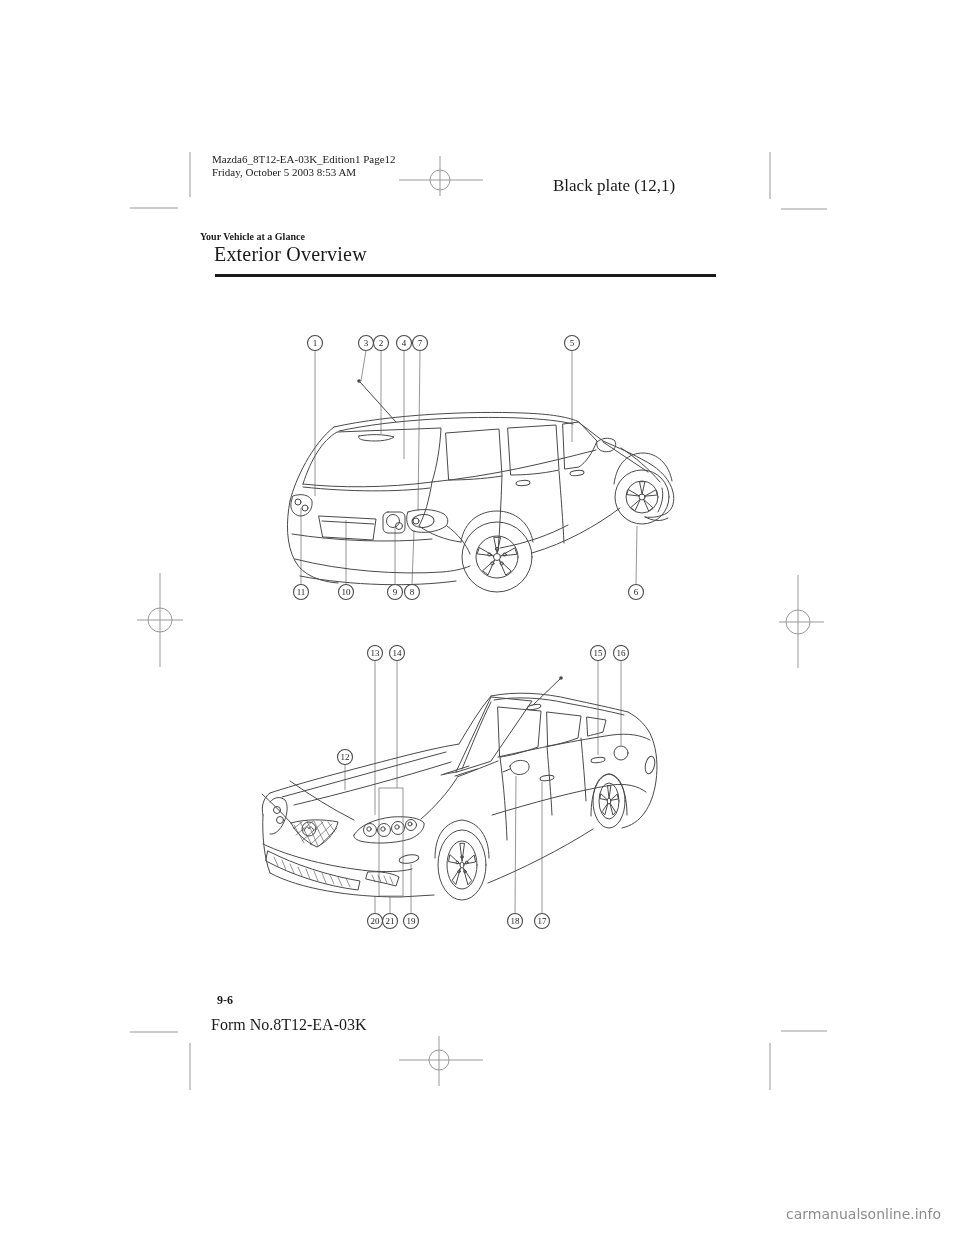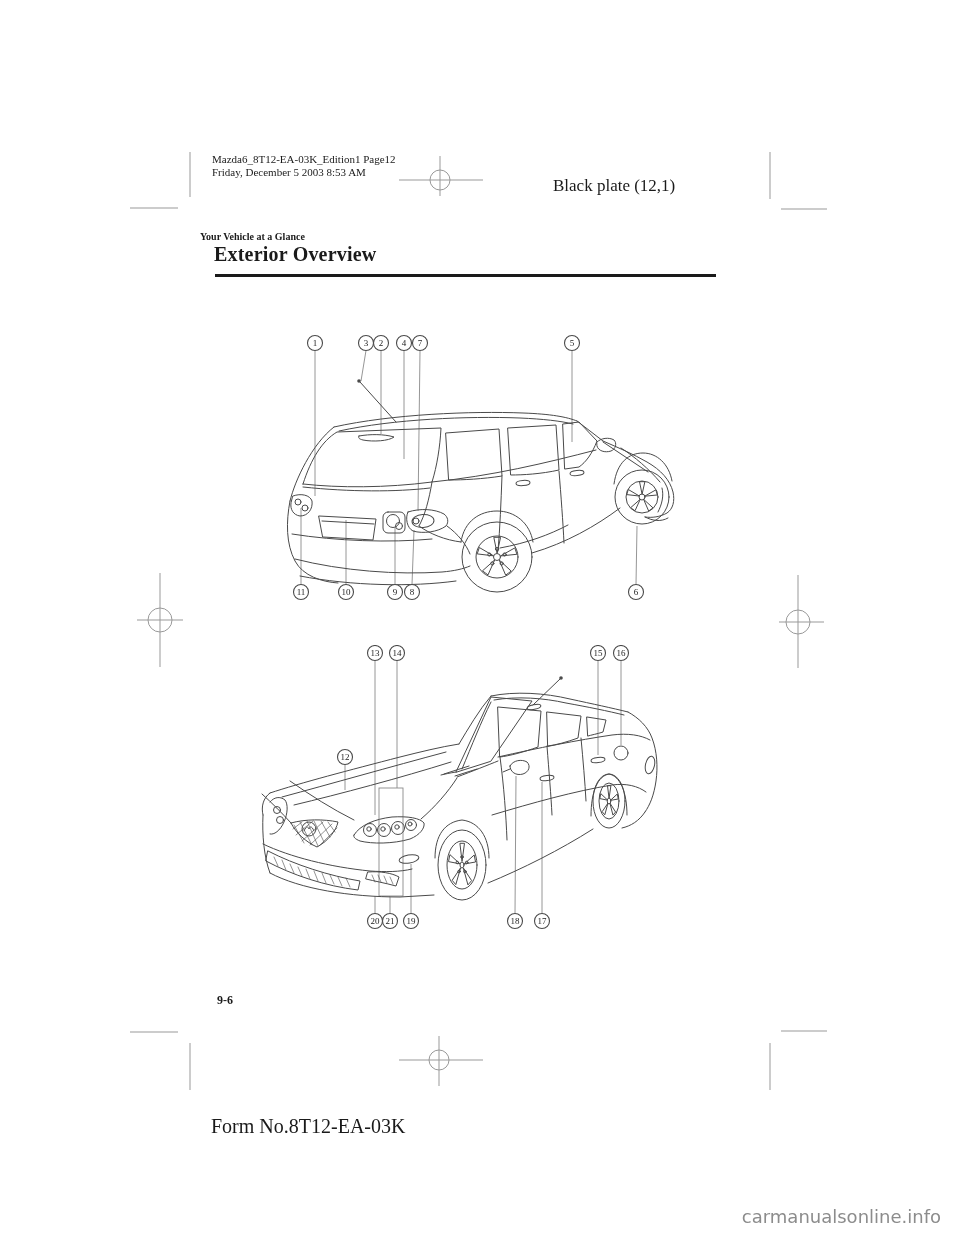--- a/index.html
+++ b/index.html
@@ -2,25 +2,25 @@
 <html><head>
 <meta charset="utf-8">
 <style>
   html,body{margin:0;padding:0;background:#e8e8e8;}
   .page{position:relative;width:960px;height:1242px;background:#ffffff;overflow:hidden;
         font-family:"Liberation Serif",serif;color:#1a1a1a;}
   .abs{position:absolute;}
   .file-info{left:212px;top:153px;font-size:11px;line-height:12.5px;white-space:pre;}
   .plate{left:553px;top:176px;font-size:17px;}
   .eyebrow{left:200px;top:231px;font-size:10px;font-weight:bold;}
-  .title{left:214px;top:243px;font-size:20px;font-weight:bold;letter-spacing:.2px;}
+  .title{left:214px;top:243px;font-size:20px;font-weight:normal;letter-spacing:.2px;}
   .title-rule{left:215px;top:274px;width:501px;height:3px;background:#1a1a1a;}
   .pagenum{left:217px;top:993px;font-size:12px;font-weight:bold;}
-  .formnum{left:211px;top:1115px;font-size:20px;}
-  .watermark{right:19px;top:1206px;font-family:"DejaVu Sans",sans-serif;font-size:18px;color:#8c8c8c;}
+  .formnum{left:211px;top:1016px;font-size:16px;}
+  .watermark{right:19px;top:1206px;font-family:"DejaVu Sans",sans-serif;font-size:14px;color:#8c8c8c;}
   svg{display:block;}
   .marks line,.marks circle{stroke:#999;fill:none;stroke-width:1;}
   .art path,.art line,.art circle,.art ellipse,.art rect{stroke:#4a4a4a;fill:none;
         stroke-width:1;stroke-linecap:round;stroke-linejoin:round;}
   .art .fill{fill:#4a4a4a;stroke:none;}
   .art .thin{stroke-width:.6;}
   .leaders line,.leaders rect{stroke:#8a8a8a;fill:none;stroke-width:.9;}
   .co{fill:#fff;stroke:#4a4a4a;stroke-width:1.1;}
   .con{font-family:"Liberation Serif",serif;font-size:9px;fill:#222;text-anchor:middle;stroke:none;}
 </style>
@@ -53,21 +53,21 @@
         <line x1="798" y1="575" x2="798" y2="668"></line>
         <line x1="779" y1="622" x2="824" y2="622"></line>
     </g>
     <g>
       <circle cx="439" cy="1060" r="10"></circle>
         <line x1="399" y1="1060" x2="483" y2="1060"></line>
         <line x1="439" y1="1036" x2="439" y2="1086"></line>
     </g>
   </svg>
 
-  <div class="abs file-info"><span>Mazda6_8T12-EA-03K_Edition1 Page12</span><br><span>Friday, December 5 2003 8:53 AM</span></div>
+  <div class="abs file-info"><span>Mazda6_8T12-EA-03K_Edition1 Page12</span><br><span>Friday, October 5 2003 8:53 AM</span></div>
   <div class="abs plate">Black plate (12,1)</div>
 
   <div class="abs eyebrow">Your Vehicle at a Glance</div>
   <div class="abs title">Exterior Overview</div>
   <div class="abs title-rule"></div>
 
   <svg class="abs" style="left:280px;top:330px" width="430" height="290" viewBox="0 0 430 290">
     <g class="leaders">
       <line x1="35" y1="20.5" x2="35" y2="166"></line>
       <line x1="86" y1="20.5" x2="81" y2="51"></line>

